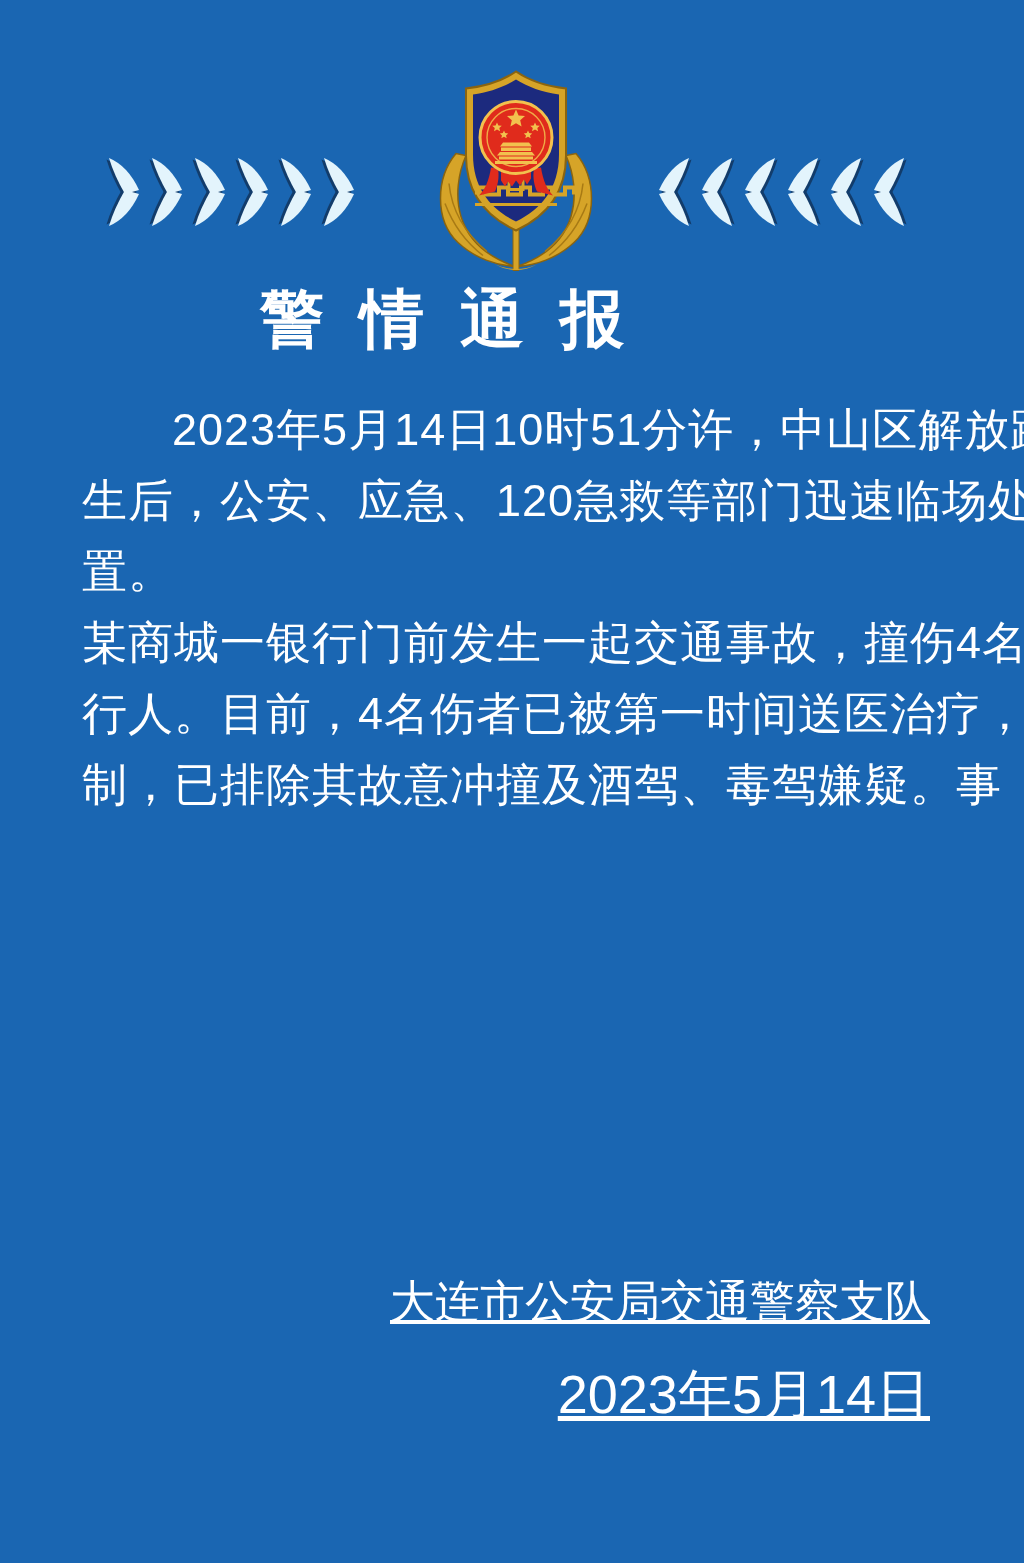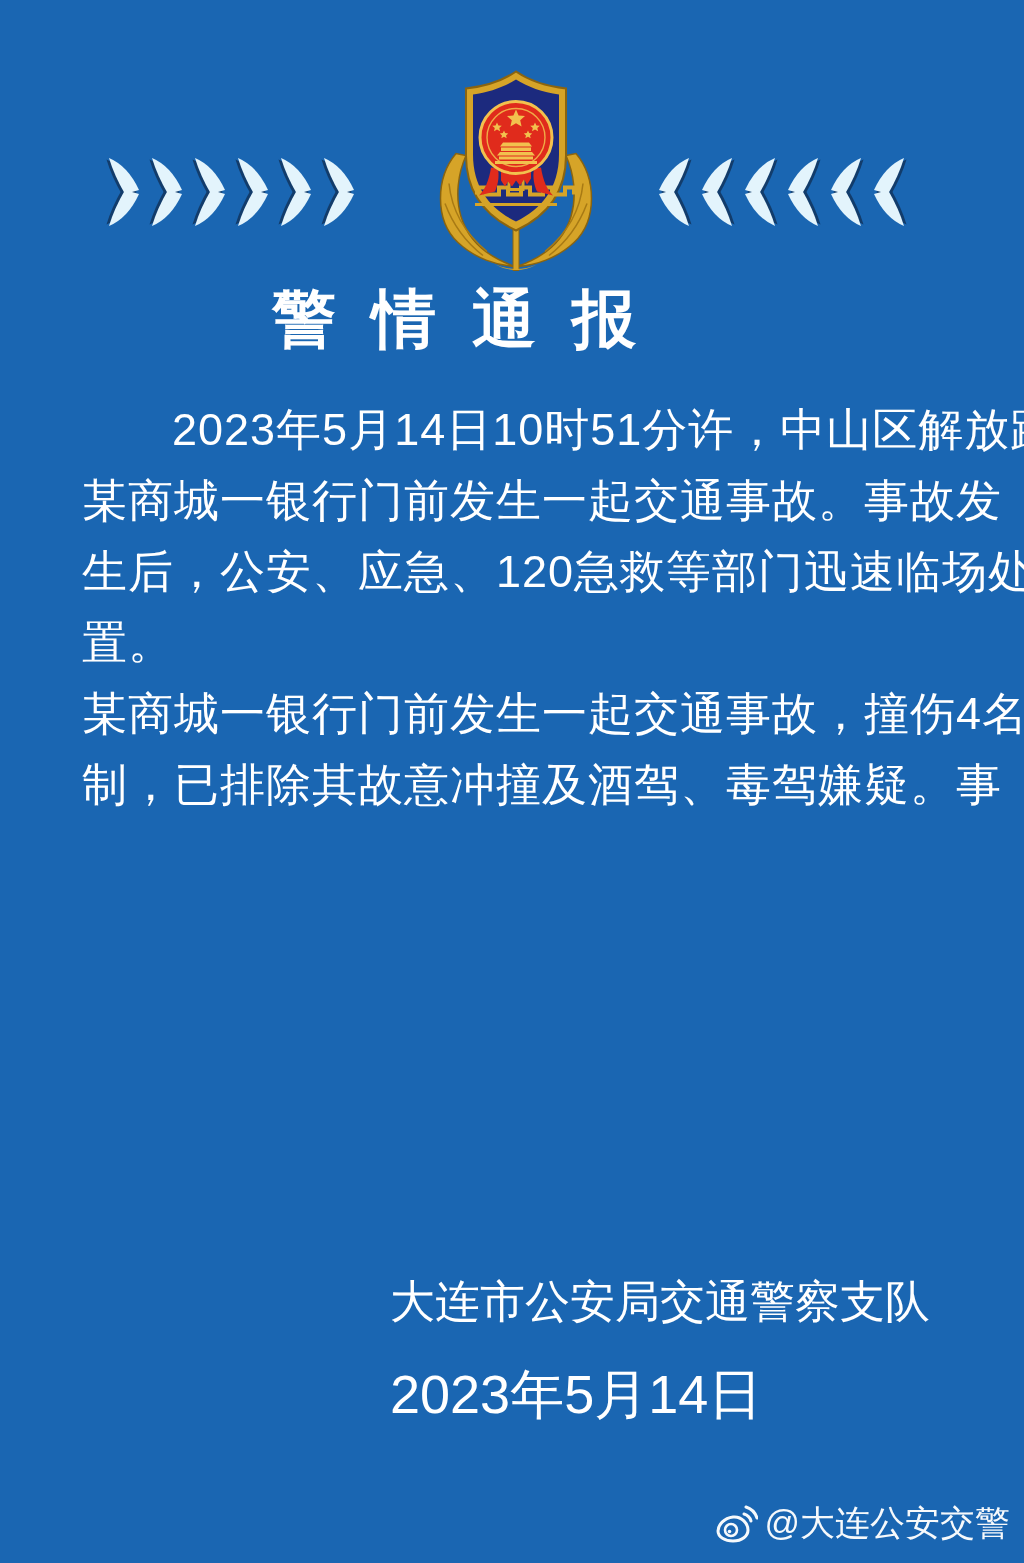--- a/index.html
+++ b/index.html
@@ -21,21 +21,21 @@
   .chevrons {
     position: absolute; top: 157px; height: 70px;
     display: flex; gap: 3px; align-items: center;
   }
   .chevrons.left  { left: 104px; }
   .chevrons.right { left: 654px; }
   .chevrons.right svg { transform: scaleX(-1); }
 
   .title-wrap {
     position: absolute; left: 0; top: 276px; width: 884px;
-    display: flex; justify-content: center; margin-left: 12px;
+    display: flex; justify-content: center;
   }
   .title {
     font-size: 64px; font-weight: bold;
     letter-spacing: 36px; margin-right: -36px;
     white-space: nowrap;
   }
 
   
   .body-text {
     position: absolute; left: 82px; top: 394px; width: 848px;
@@ -45,21 +45,22 @@
     text-align: justify; text-align-last: justify;
     white-space: nowrap;
     letter-spacing: 1px;
   }
   .body-line.first { padding-left: 90px; }
   .body-line.last  { text-align-last: left; white-space: normal; }
 
   
   .sign-block {
     position: absolute; right: 94px; top: 1256px;
-    text-align: left;
+    text-align: right;
+    text-decoration: underline;
   }
   .sign-line { font-size: 45px; line-height: 92px; white-space: nowrap; }
   .date-line { font-size: 54px; line-height: 92px; white-space: nowrap; }
 
   
   .watermark {
     position: absolute; right: 14px; bottom: 16px;
     display: flex; align-items: center; gap: 6px;
     opacity: 0.96;
   }
@@ -199,41 +200,29 @@
       </svg>
     </div>
 
   <div class="title-wrap">
     <div class="title">警情通报</div>
   </div>
 
   <div class="body-text">
       <div>
         <div class="body-line first">2023年5月14日10时51分许，中山区解放路</div>
-        <div class="body-line">某商城一银行门前发生一起交通事故。事故发</div>
         <div class="body-line">生后，公安、应急、120急救等部门迅速临场处</div>
         <div class="body-line last">置。</div>
       </div>
       <div>
         <div class="body-line">某商城一银行门前发生一起交通事故，撞伤4名</div>
+        <div class="body-line">行人。目前，4名伤者已被第一时间送医治疗，</div>
         <div class="body-line">制，已排除其故意冲撞及酒驾、毒驾嫌疑。事</div>
       </div>
     </div>
 
   <div class="sign-block">
     <div class="sign-line">大连市公安局交通警察支队</div>
     <div class="date-line">2023年5月14日</div>
   </div>
 
-  <div class="watermark">
-    <svg width="42" height="38" viewBox="0 0 42 38">
-      <g fill="none" stroke="#ffffff">
-        <path d="M17,12 C8,13 2,20 2,26 C2,32 9,36 17,36 C26,36 32,31 32,25 C32,19 26,11 17,12 Z" stroke-width="3"></path>
-        <circle cx="15" cy="25" r="6" stroke-width="2.6"></circle>
-        <circle cx="13.5" cy="26.5" r="1.8" fill="#ffffff" stroke="none"></circle>
-        <path d="M28,9 A10,10 0 0 1 35,16" stroke-width="3" stroke-linecap="round"></path>
-        <path d="M30,2 A17,17 0 0 1 41,13" stroke-width="3" stroke-linecap="round"></path>
-      </g>
-    </svg>
-    <span class="wb-text">@大连公安交警</span>
-  </div>
 
 </div>
 
 </body></html>

